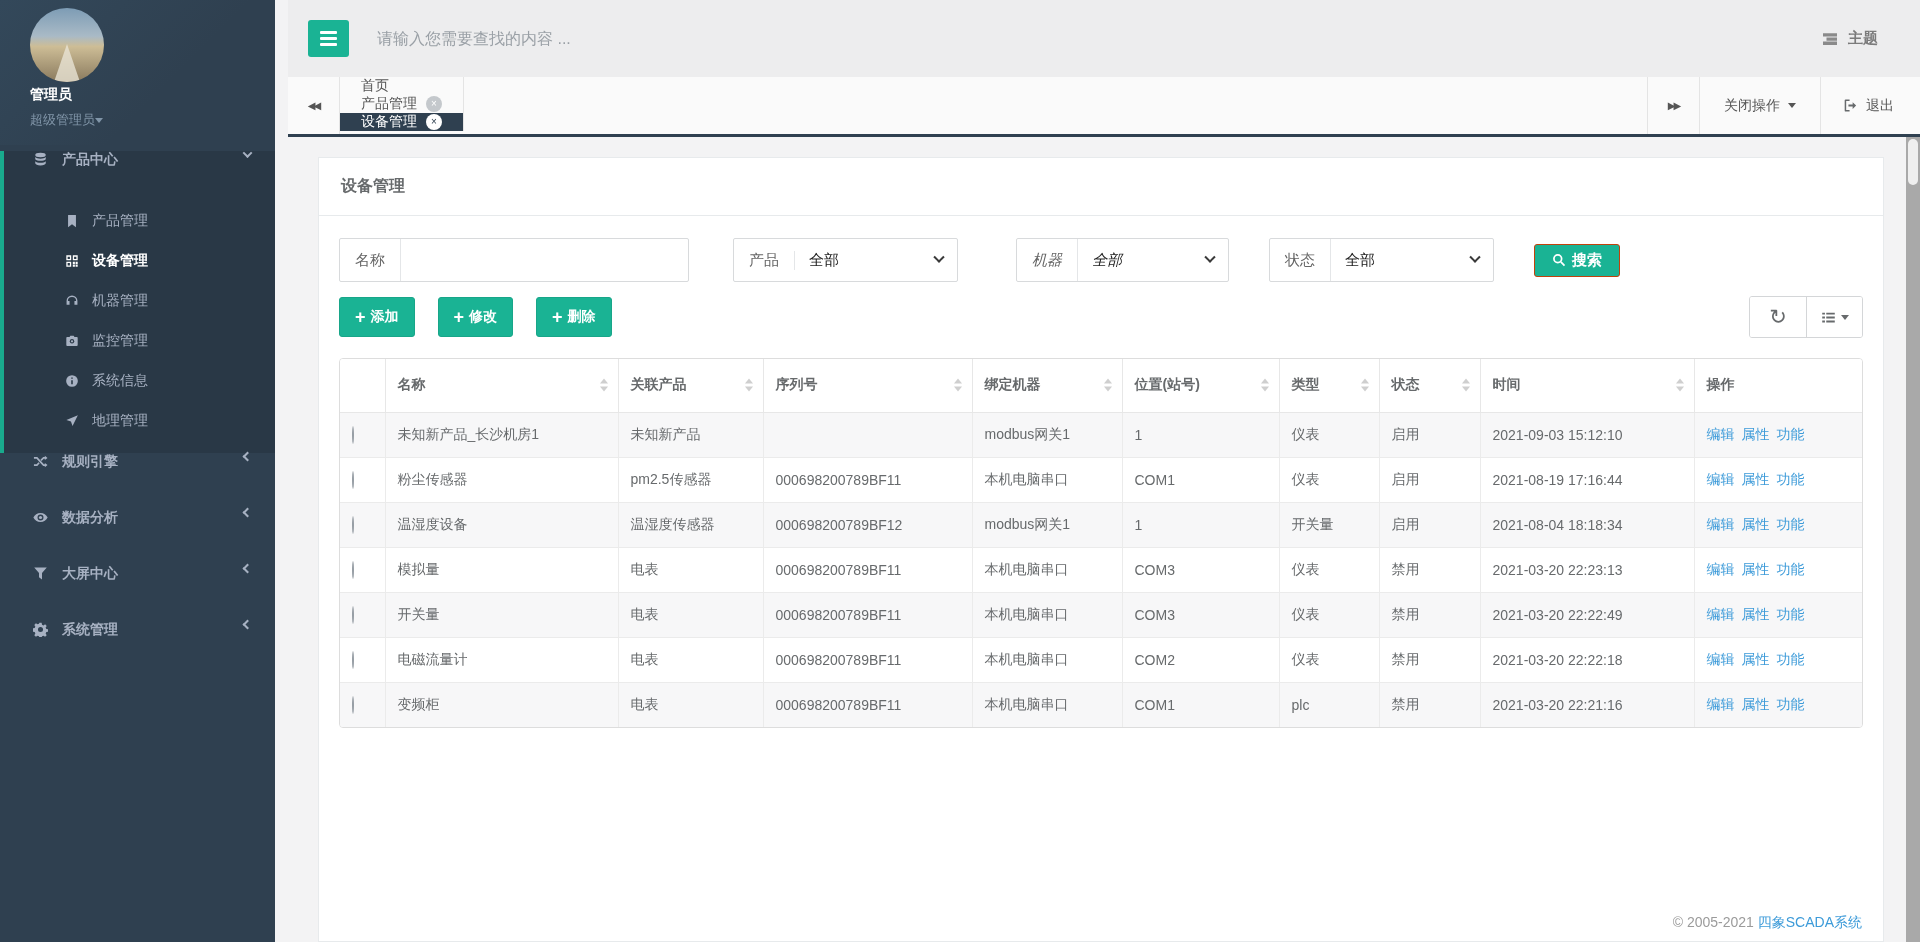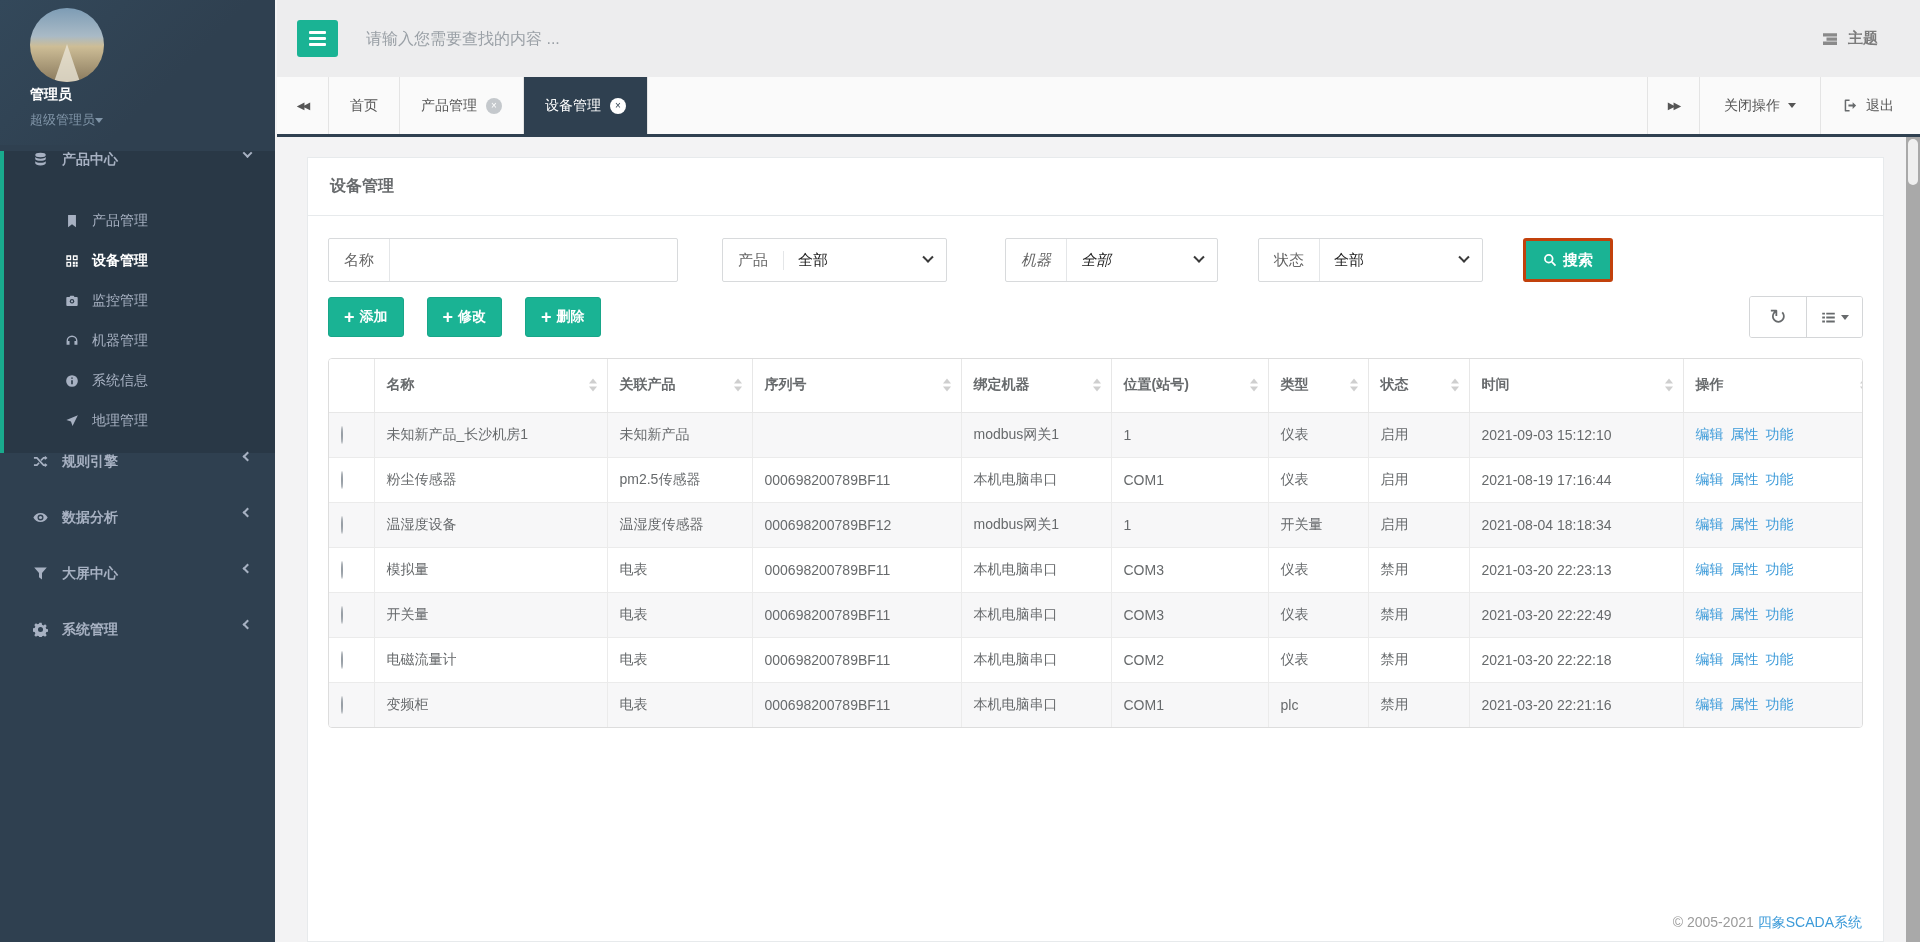--- a/index.html
+++ b/index.html
@@ -29,38 +29,38 @@
   .chev{width:7px;height:7px;border-right:2px solid #a7b1c2;border-bottom:2px solid #a7b1c2;display:inline-block;}
   .chev.down{transform:rotate(45deg) translate(-1px,-1px);}
   .chev.left{transform:rotate(135deg);}
   .submenu{padding-bottom:12px;}
   .submenu-item{display:flex;align-items:center;height:40px;padding-left:60px;color:#a7b1c2;font-size:14px;cursor:pointer;}
   .submenu-item .mi-icon{width:15px;height:15px;margin-right:13px;}
   .submenu-item .mi-icon svg{width:14px;height:14px;}
   .submenu-item.active{color:#ffffff;font-weight:bold;}
 
   
-  .main{position:absolute;left:277px;top:0;right:0;height:942px;display:flex;flex-direction:column;}
+  .main{position:absolute;left:288px;top:0;right:0;height:942px;display:flex;flex-direction:column;}
 
   .topbar{height:77px;background:#ededee;display:flex;align-items:center;padding:0 42px 0 20px;flex:none;}
   .hamburger{width:41px;height:37px;background:#1ab394;border:none;border-radius:3px;cursor:pointer;
              display:flex;flex-direction:column;align-items:center;justify-content:center;gap:3px;}
   .hamburger i{display:block;width:17px;height:3px;background:#fff;border-radius:1px;}
   .topbar-search{margin-left:28px;width:520px;border:none;background:transparent;outline:none;font-size:16px;color:#555;
                  font-family:"Liberation Sans","DejaVu Sans",sans-serif;}
   .topbar-search::placeholder{color:#9aa0a6;}
   .theme-btn{margin-left:auto;display:flex;align-items:center;gap:9px;color:#7b7b7b;font-size:15px;font-weight:bold;cursor:pointer;}
   .theme-btn svg{width:18px;height:16px;fill:#8a8a8a;}
 
   .tabbar{height:60px;background:#fafafa;border-bottom:3px solid #2f4050;display:flex;align-items:stretch;flex:none;}
   .tab-navbtn{width:52px;display:flex;align-items:center;justify-content:center;color:#555;cursor:pointer;}
   .tab-navbtn.left{border-right:1px solid #e4e4e4;}
   .tab-navbtn.right{border-left:1px solid #e4e4e4;}
   .tab-navbtn .dbl{font-size:10px;letter-spacing:-2px;}
-  .tabs{display:flex;}
+  .tabs{display:flex;flex-direction:column;}
   .tab{display:flex;align-items:center;gap:9px;padding:0 21px;font-size:14px;color:#555;
        border-right:1px solid #e4e4e4;cursor:pointer;white-space:nowrap;}
   .tab.active{background:#2f4050;color:#fff;}
   .tab-close{width:16px;height:16px;border-radius:50%;background:#c4c8cc;color:#fff;font-size:10px;
              line-height:16px;text-align:center;cursor:pointer;}
   .tab.active .tab-close{background:#ffffff;color:#2f4050;}
   .tabbar-right{margin-left:auto;display:flex;align-items:stretch;}
   .close-ops{display:flex;align-items:center;gap:8px;padding:0 24px;border-left:1px solid #e4e4e4;
              color:#555;font-size:14px;cursor:pointer;}
   .close-ops .caret-dn{border-top-color:#555;}
@@ -77,21 +77,21 @@
   .panel-body{padding:22px 20px;flex:1;}
 
   .filter-row{display:flex;align-items:center;}
   .fgroup{display:flex;height:44px;border:1px solid #d8dadc;background:#fff;border-radius:2px;align-items:stretch;}
   .fg-label{display:flex;align-items:center;padding:0 15px;color:#666;font-size:15px;border-right:1px solid #e4e6e8;white-space:nowrap;}
   .fg-input{border:none;outline:none;padding:0 12px;font-size:15px;color:#333;width:283px;
             font-family:"Liberation Sans","DejaVu Sans",sans-serif;}
   .fg-select{display:flex;align-items:center;justify-content:space-between;padding:0 14px;cursor:pointer;color:#222;font-size:15px;}
   .sel-chev{width:8px;height:8px;border-right:2px solid #3a3a3a;border-bottom:2px solid #3a3a3a;
             transform:rotate(45deg) translate(-2px,-2px);}
-  .search-btn{height:44px;padding:0 17px;background:#1ab394;border:3px solid #c2410c;border-radius:3px;color:#fff;
+  .search-btn{height:33px;padding:0 17px;background:#1ab394;border:1px solid #c2410c;border-radius:3px;color:#fff;
               font-size:15px;font-weight:bold;display:flex;align-items:center;gap:6px;cursor:pointer;margin-left:40px;}
   .search-btn svg{width:14px;height:14px;}
 
   .toolbar-row{display:flex;align-items:center;margin-top:14px;}
   .btn-green{height:40px;padding:0 15px;background:#1ab394;border:1px solid #18a689;color:#fff;border-radius:3px;
              font-size:14px;font-weight:bold;display:flex;align-items:center;gap:5px;margin-right:23px;cursor:pointer;}
   .btn-green .plus::before{content:"+";font-size:18px;font-weight:bold;line-height:1;}
   .btn-group{margin-left:auto;display:flex;border:1px solid #d4d6d8;border-radius:3px;overflow:hidden;background:#fff;}
   .tool-btn{width:56px;height:40px;background:#fff;border:none;display:flex;align-items:center;justify-content:center;
             gap:5px;color:#676a6c;cursor:pointer;}
@@ -159,34 +159,34 @@
               <span class="mi-icon">
                 <svg viewBox="0 0 16 16">
                   <path fill-rule="evenodd" d="M1.5 1.5h5.6v5.6H1.5zM3 3h2.6v2.6H3zM8.9 1.5h5.6v5.6H8.9zM10.4 3H13v2.6h-2.6zM1.5 8.9h5.6v5.6H1.5zM3 10.4h2.6V13H3zM8.9 8.9h2.4v2.4H8.9zM12.1 8.9h2.4v2.4h-2.4zM8.9 12.1h2.4v2.4H8.9zM12.1 12.1h2.4v2.4h-2.4z"></path>
                 </svg>
               </span>
               <span>设备管理</span>
             </div>
             <div class="submenu-item">
               <span class="mi-icon">
                 <svg viewBox="0 0 16 16">
+                  <path d="M8 1.6A6.2 6.2 0 0 0 1.8 7.8v4.4h3.4V8.1H3.3a4.7 4.7 0 0 1 9.4 0h-1.9v4.1h3.4V7.8A6.2 6.2 0 0 0 8 1.6z"></path>
+                </svg>
+              </span>
+              <span>机器管理</span>
+            </div>
+            <div class="submenu-item">
+              <span class="mi-icon">
+                <svg viewBox="0 0 16 16">
                   <path d="M5.2 3.4l.9-1.4h3.8l.9 1.4h2.7c.6 0 1 .4 1 1v8.2c0 .6-.4 1-1 1H2.5c-.6 0-1-.4-1-1V4.4c0-.6.4-1 1-1z"></path>
                   <circle cx="8" cy="8.3" r="2.5" fill="#293846"></circle>
                   <circle cx="8" cy="8.3" r="1.3"></circle>
                 </svg>
               </span>
               <span>监控管理</span>
-            </div>
-            <div class="submenu-item">
-              <span class="mi-icon">
-                <svg viewBox="0 0 16 16">
-                  <path d="M8 1.6A6.2 6.2 0 0 0 1.8 7.8v4.4h3.4V8.1H3.3a4.7 4.7 0 0 1 9.4 0h-1.9v4.1h3.4V7.8A6.2 6.2 0 0 0 8 1.6z"></path>
-                </svg>
-              </span>
-              <span>机器管理</span>
             </div>
             <div class="submenu-item">
               <span class="mi-icon">
                 <svg viewBox="0 0 16 16">
                   <path fill-rule="evenodd" d="M8 1.3A6.7 6.7 0 1 0 8 14.7 6.7 6.7 0 0 0 8 1.3zm.9 10.4H7.1V7h1.8zm0-6.2H7.1V3.9h1.8z"></path>
                 </svg>
               </span>
               <span>系统信息</span>
             </div>
             <div class="submenu-item">

